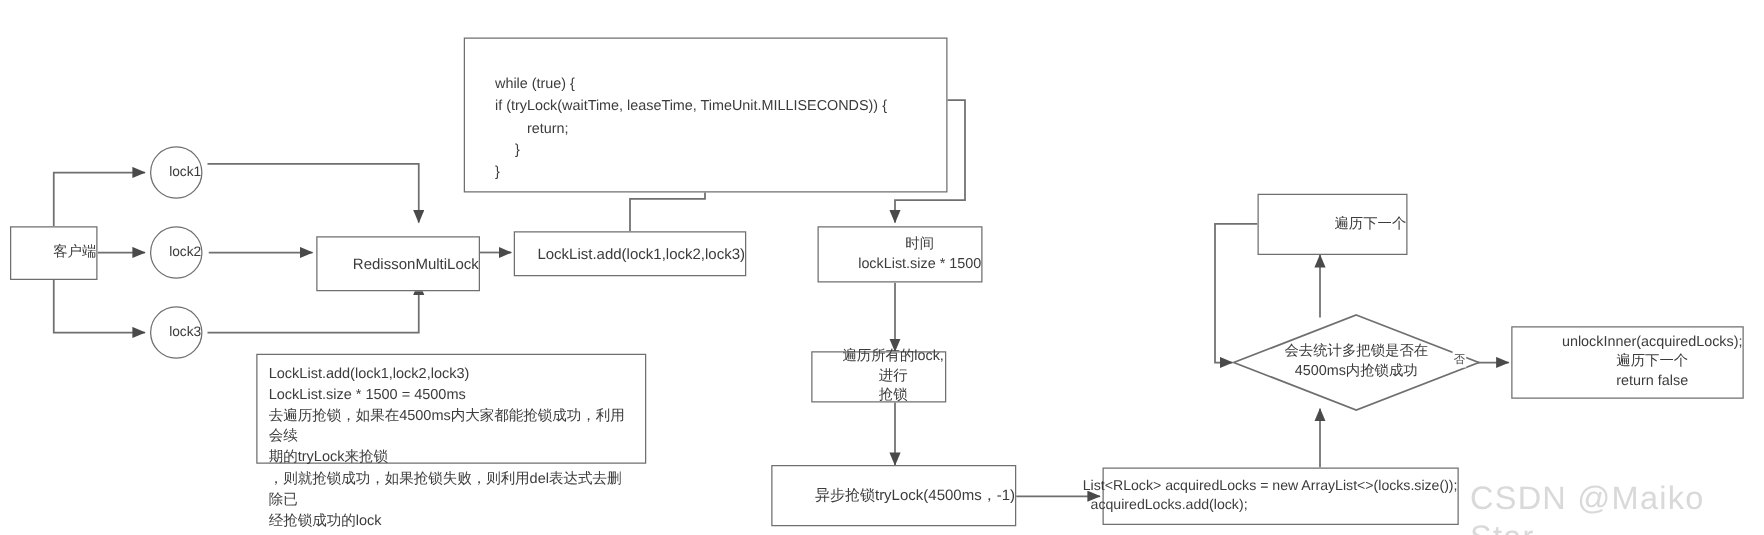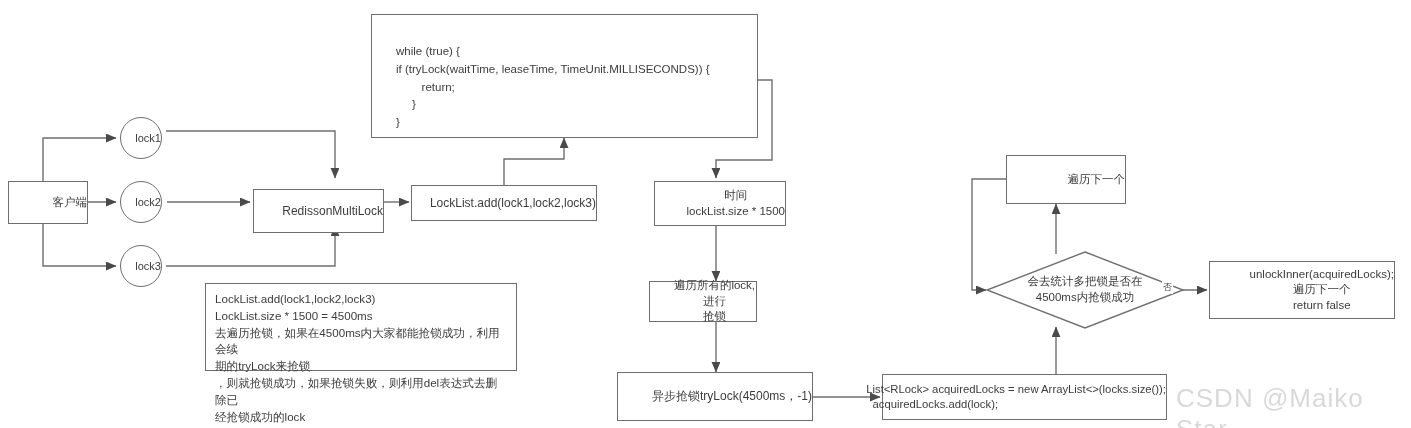--- a/index.html
+++ b/index.html
@@ -84,39 +84,39 @@
       <path d="M1056,374 L1056,327"></path>
 
       <path d="M1056,254 L1056,204"></path>
 
       <path d="M1006,179 L972,179 L972,290 L986,290"></path>
 
       <path d="M1126,290 L1207,290"></path>
     </g>
   </svg>
 
-  <div class="node" style="left:8px;top:181px;width:80px;height:43px;font-size:11.5px;">
+  <div class="node" style="left:8px;top:181px;width:70px;height:43px;font-size:11.5px;">
     <span>客户端</span>
   </div>
 
   <div class="node circle" style="left:120px;top:117px;width:42px;height:42px;font-size:11px;">
     <span>lock1</span>
   </div>
   <div class="node circle" style="left:120px;top:181px;width:42px;height:42px;font-size:11px;">
     <span>lock2</span>
   </div>
   <div class="node circle" style="left:120px;top:245px;width:42px;height:42px;font-size:11px;">
     <span>lock3</span>
   </div>
 
   <div class="node" style="left:253px;top:189px;width:131px;height:44px;font-size:12px;">
     <span>RedissonMultiLock</span>
   </div>
 
-  <div class="node code-node" style="left:371px;top:14px;width:387px;height:124px;">
+  <div class="node code-node" style="left:371px;top:30px;width:387px;height:124px;">
     <span>while (true) {
 if (tryLock(waitTime, leaseTime, TimeUnit.MILLISECONDS)) {
         return;
      }
 }</span>
   </div>
 
   <div class="node" style="left:411px;top:185px;width:186px;height:36px;font-size:12px;">
     <span>LockList.add(lock1,lock2,lock3)</span>
   </div>

